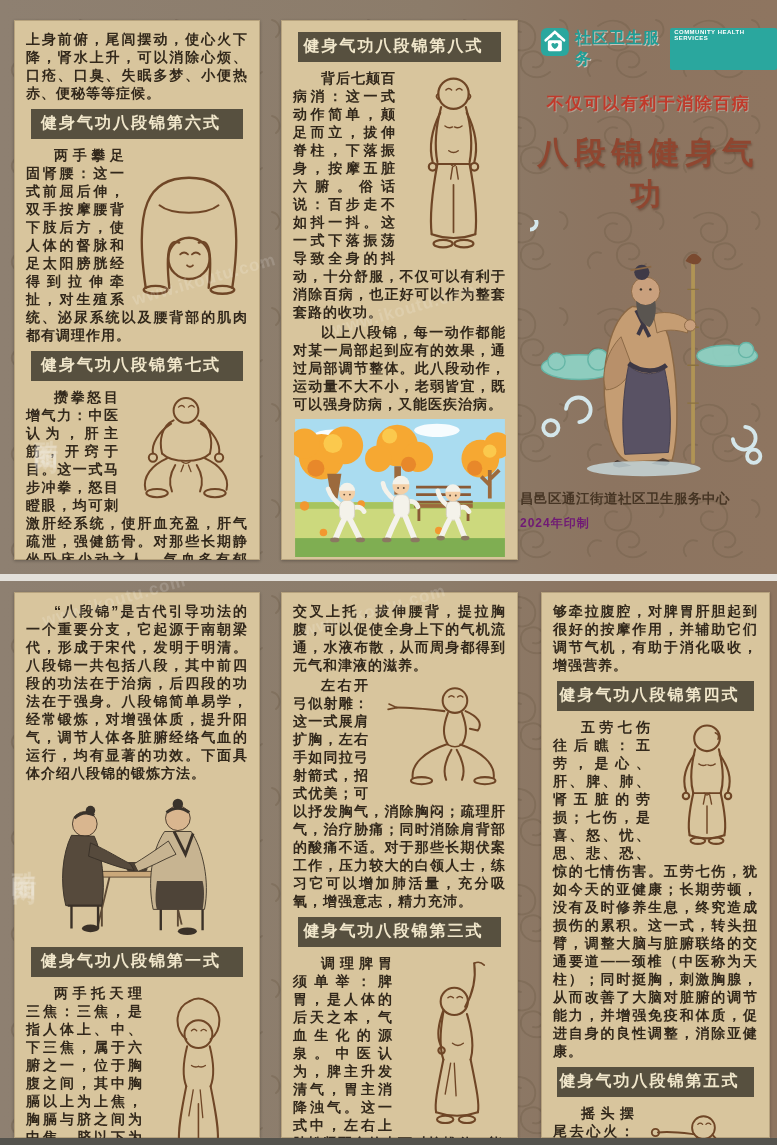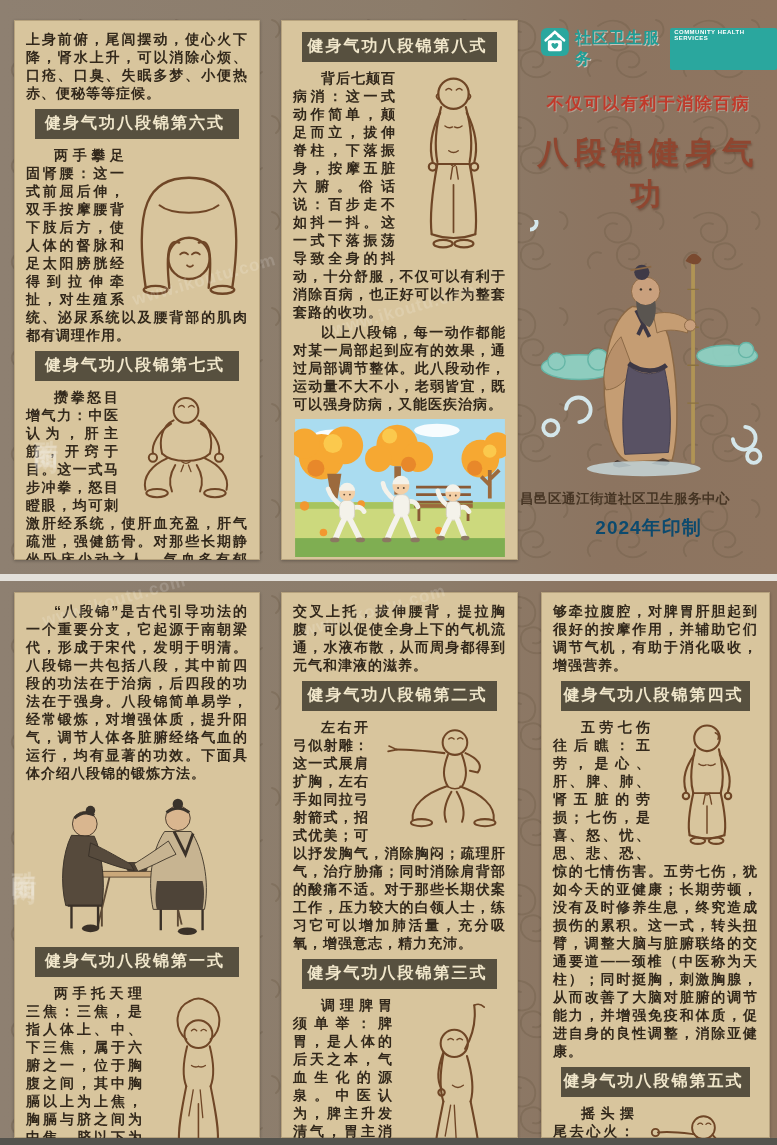--- a/index.html
+++ b/index.html
@@ -26,21 +26,21 @@
   .panel-bm{left:281px;top:11px;width:237px;height:546px;}
   .panel-br{left:541px;top:11px;width:229px;height:546px;}
 
   .para{
     margin:0 0 2px 0;font-size:14px;font-weight:700;color:#32281b;
     line-height:18px;letter-spacing:1px;text-align:justify;text-indent:2em;
   }
   .no-indent{text-indent:0;}
   .hdr{
     background:#57503f;color:#f1e7cb;font-size:16px;font-weight:700;
-    text-align:center;letter-spacing:2px;padding:4px 4px 5px 0;
+    text-align:center;letter-spacing:2px;padding:4px 12px 5px 0;
     width:90%;margin:7px auto 7px auto;
   }
   .fig-wrap{overflow:visible;}
   .figR{float:right;margin:2px 0 2px 5px;}
   .cartoon-wrap{width:212px;margin:6px auto 0 auto;}
   .cartoon-wrap svg{display:block;}
   .pulse-wrap{width:215px;margin:2px auto 0 auto;}
 
   .cover{position:absolute;left:520px;top:0;width:257px;height:574px;}
   .logo-row{position:absolute;left:20px;top:26px;display:flex;align-items:flex-start;gap:5px;}
@@ -53,22 +53,22 @@
     color:#c03a2b;font-size:17px;font-weight:700;letter-spacing:1.5px;
     text-shadow:1px 1px 0 rgba(255,255,255,.3);}
   .main-title{position:absolute;left:0;width:100%;text-align:center;color:#8f4630;
     font-family:"Liberation Serif",serif;font-weight:700;font-size:31px;letter-spacing:6px;
     text-shadow:1px 2px 2px rgba(70,35,20,.35);}
   .title1{top:132px;}
   .title2{top:180px;}
   .sage-wrap{position:absolute;left:10px;top:220px;}
   .org{position:absolute;left:0;top:490px;width:100%;text-align:left;
     color:#463524;font-size:13.5px;font-weight:700;letter-spacing:.5px;}
-  .print{position:absolute;left:0;top:515px;width:100%;text-align:center;
-    color:#0c4a6e;font-size:19px;font-weight:700;letter-spacing:1px;}
+  .print{position:absolute;left:0;top:515px;width:100%;text-align:left;
+    color:#701a75;font-size:12px;font-weight:700;letter-spacing:1px;}
 
   .wm{position:absolute;z-index:3;color:rgba(255,255,255,.16);font-weight:700;pointer-events:none;}
   .wm-site{font-size:17px;transform:rotate(-16deg);letter-spacing:1px;}
   .wm-badge{font-size:24px;writing-mode:vertical-rl;letter-spacing:6px;
     color:rgba(255,255,255,.13);-webkit-text-stroke:1px rgba(255,255,255,.10);}
 </style>
 </head>
 <body>
 
 <svg class="bg-pattern" width="777" height="1145">
@@ -355,21 +355,20 @@
           <ellipse cx="46" cy="181" rx="9" ry="4"></ellipse>
           <ellipse cx="70" cy="181" rx="9" ry="4"></ellipse>
         </g>
       </svg>
       <p class="para">两手托天理三焦：三焦，是指人体上、中、下三焦，属于六腑之一，位于胸腹之间，其中胸膈以上为上焦，胸膈与脐之间为中焦，脐以下为下焦。人体三焦主司疏布元气和流行水液。</p>
     </div>
   </div>
 
   <div class="panel panel-bm">
     <p class="para no-indent">交叉上托，拔伸腰背，提拉胸腹，可以促使全身上下的气机流通，水液布散，从而周身都得到元气和津液的滋养。</p>
-    <div class="hdr">健身气功八段锦第二式</div>
     <div class="fig-wrap">
       <svg class="figR" width="132" height="112" viewBox="0 0 150 120">
         <g stroke="#6f4626" stroke-width="2.3" fill="none" stroke-linecap="round" stroke-linejoin="round">
           <circle cx="92" cy="22" r="14"></circle>
           <path d="M85,18 q3,-3 6,0 M95,18 q3,-3 6,0" stroke-width="1.6"></path>
           <path d="M80,34 C62,32 44,30 26,30"></path>
           <path d="M26,30 l-9,-4 M26,30 l-10,2" stroke-width="1.8"></path>
           <path d="M104,34 C118,40 124,48 118,56 M118,56 l-9,-2"></path>
           <path d="M84,36 C78,52 78,62 84,72 M100,36 C106,52 106,62 100,72"></path>
           <path d="M84,72 q8,5 16,0" stroke-width="1.6"></path>

